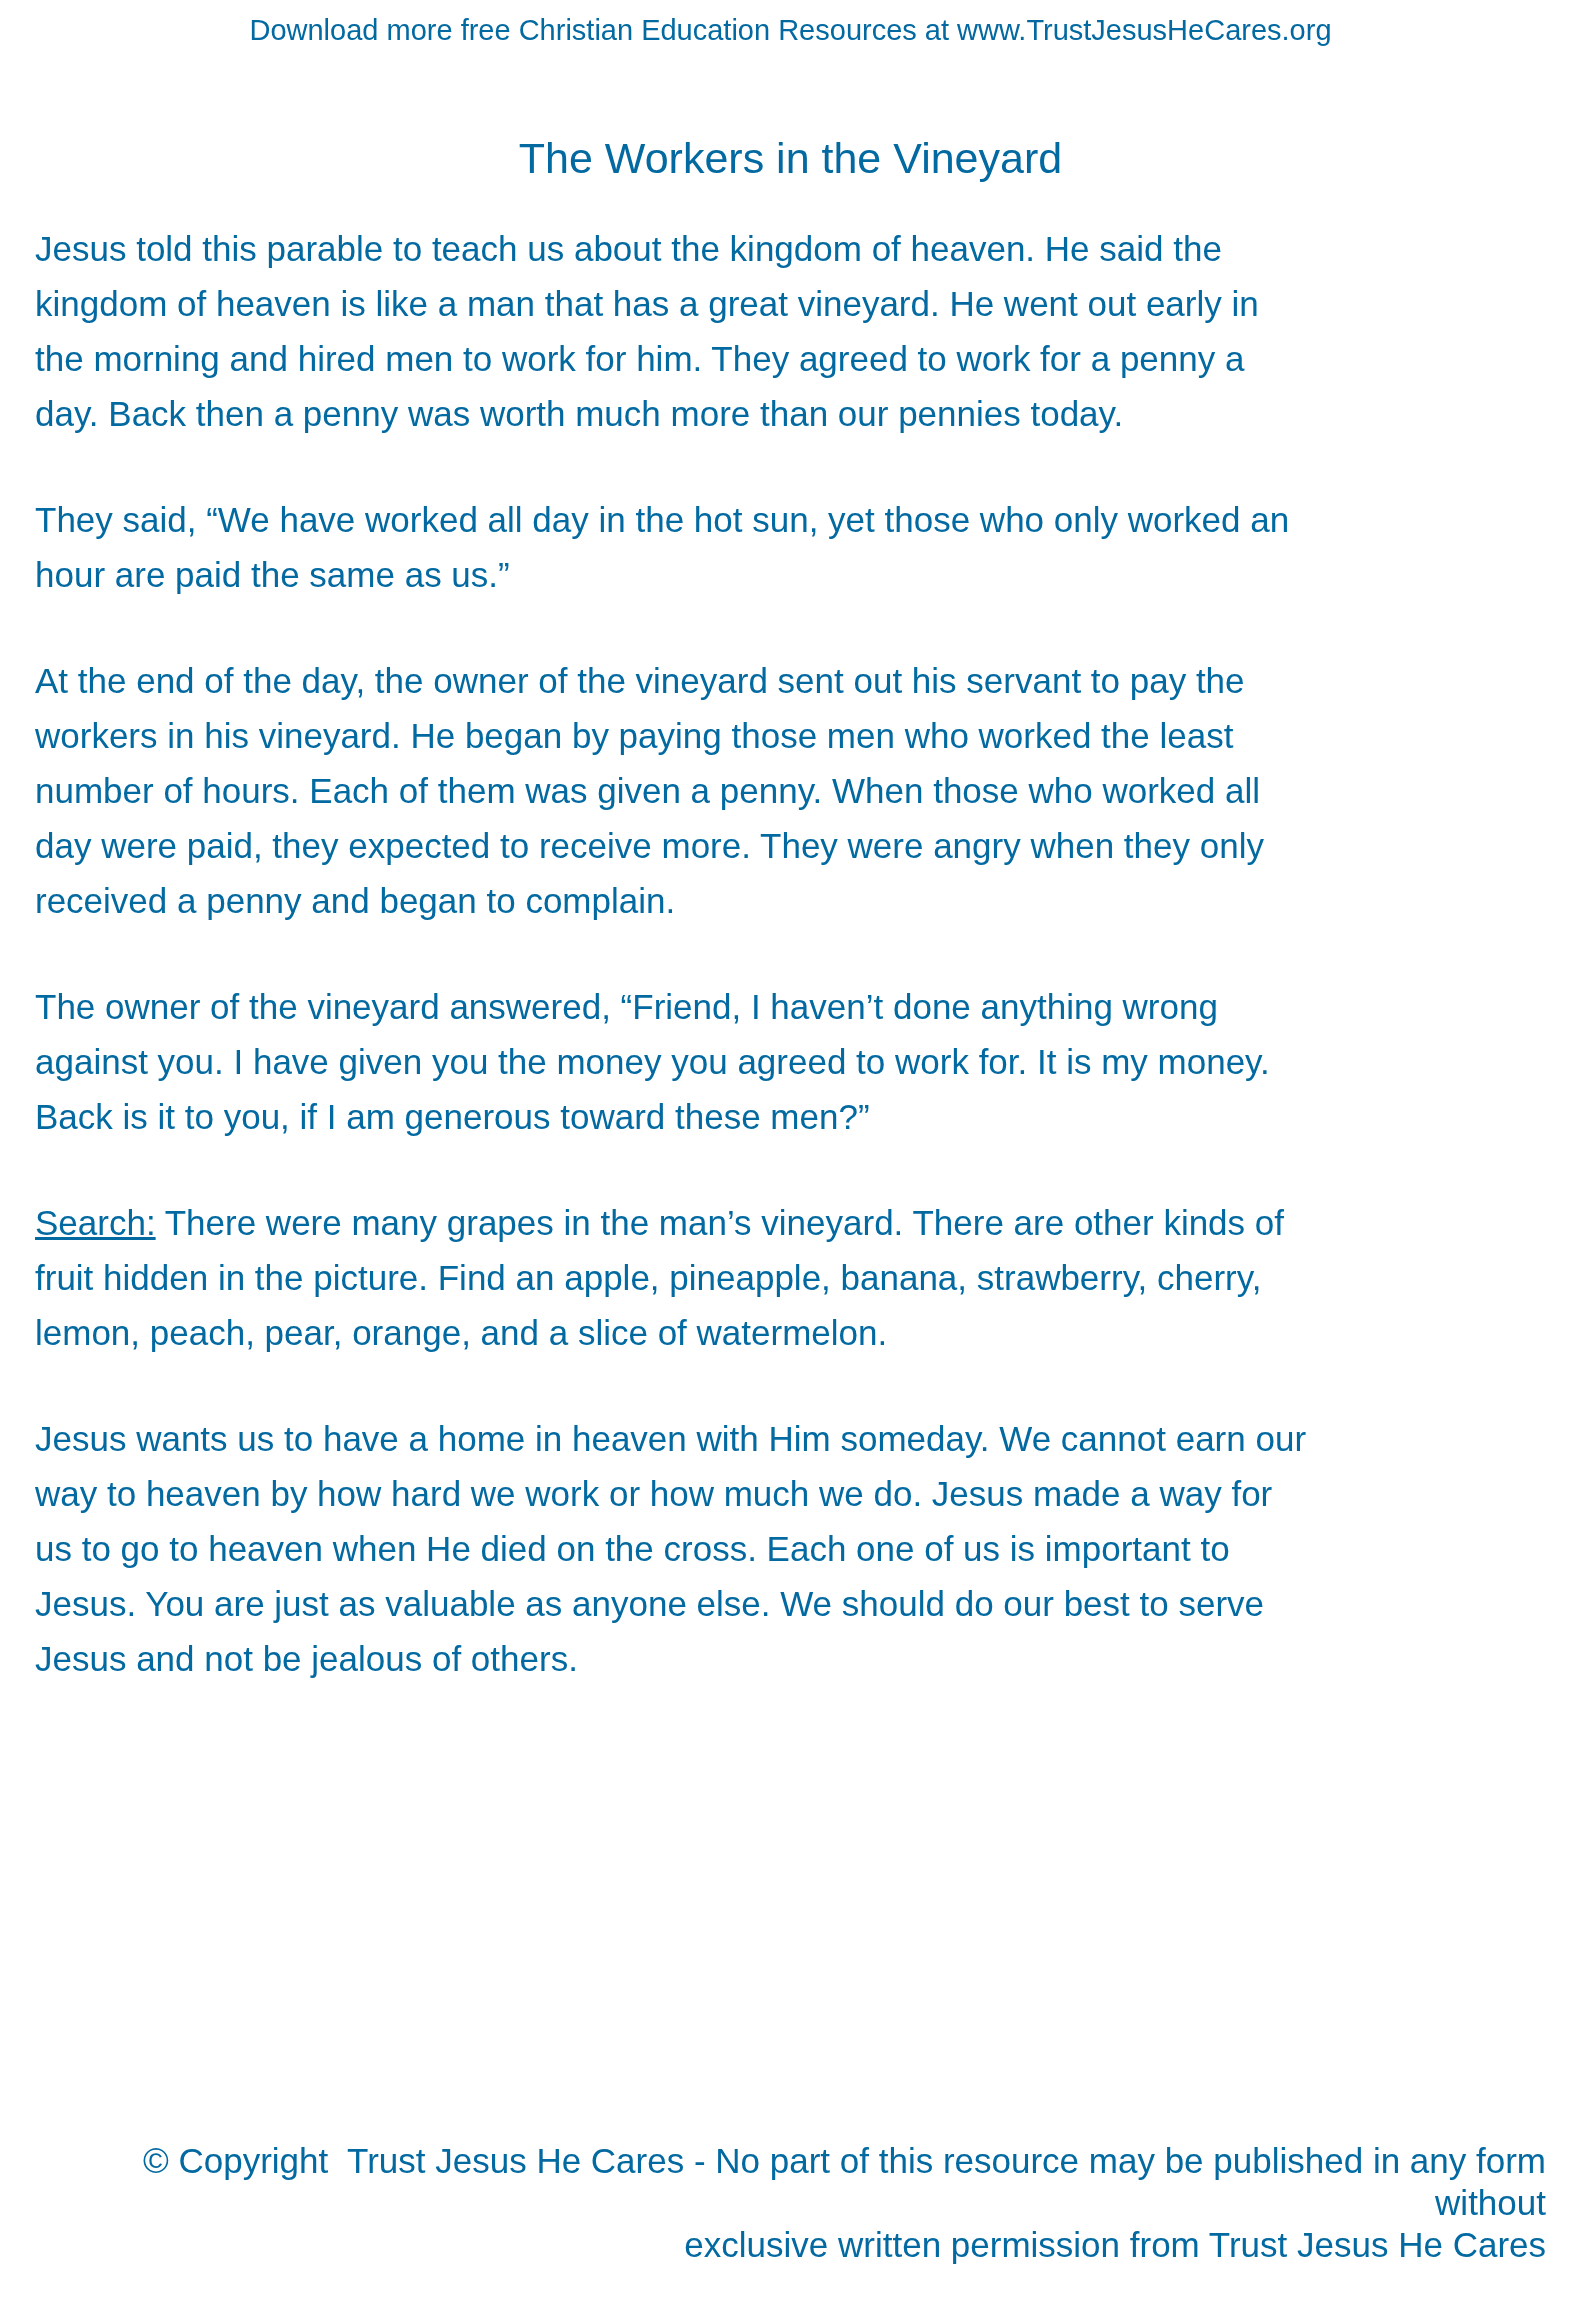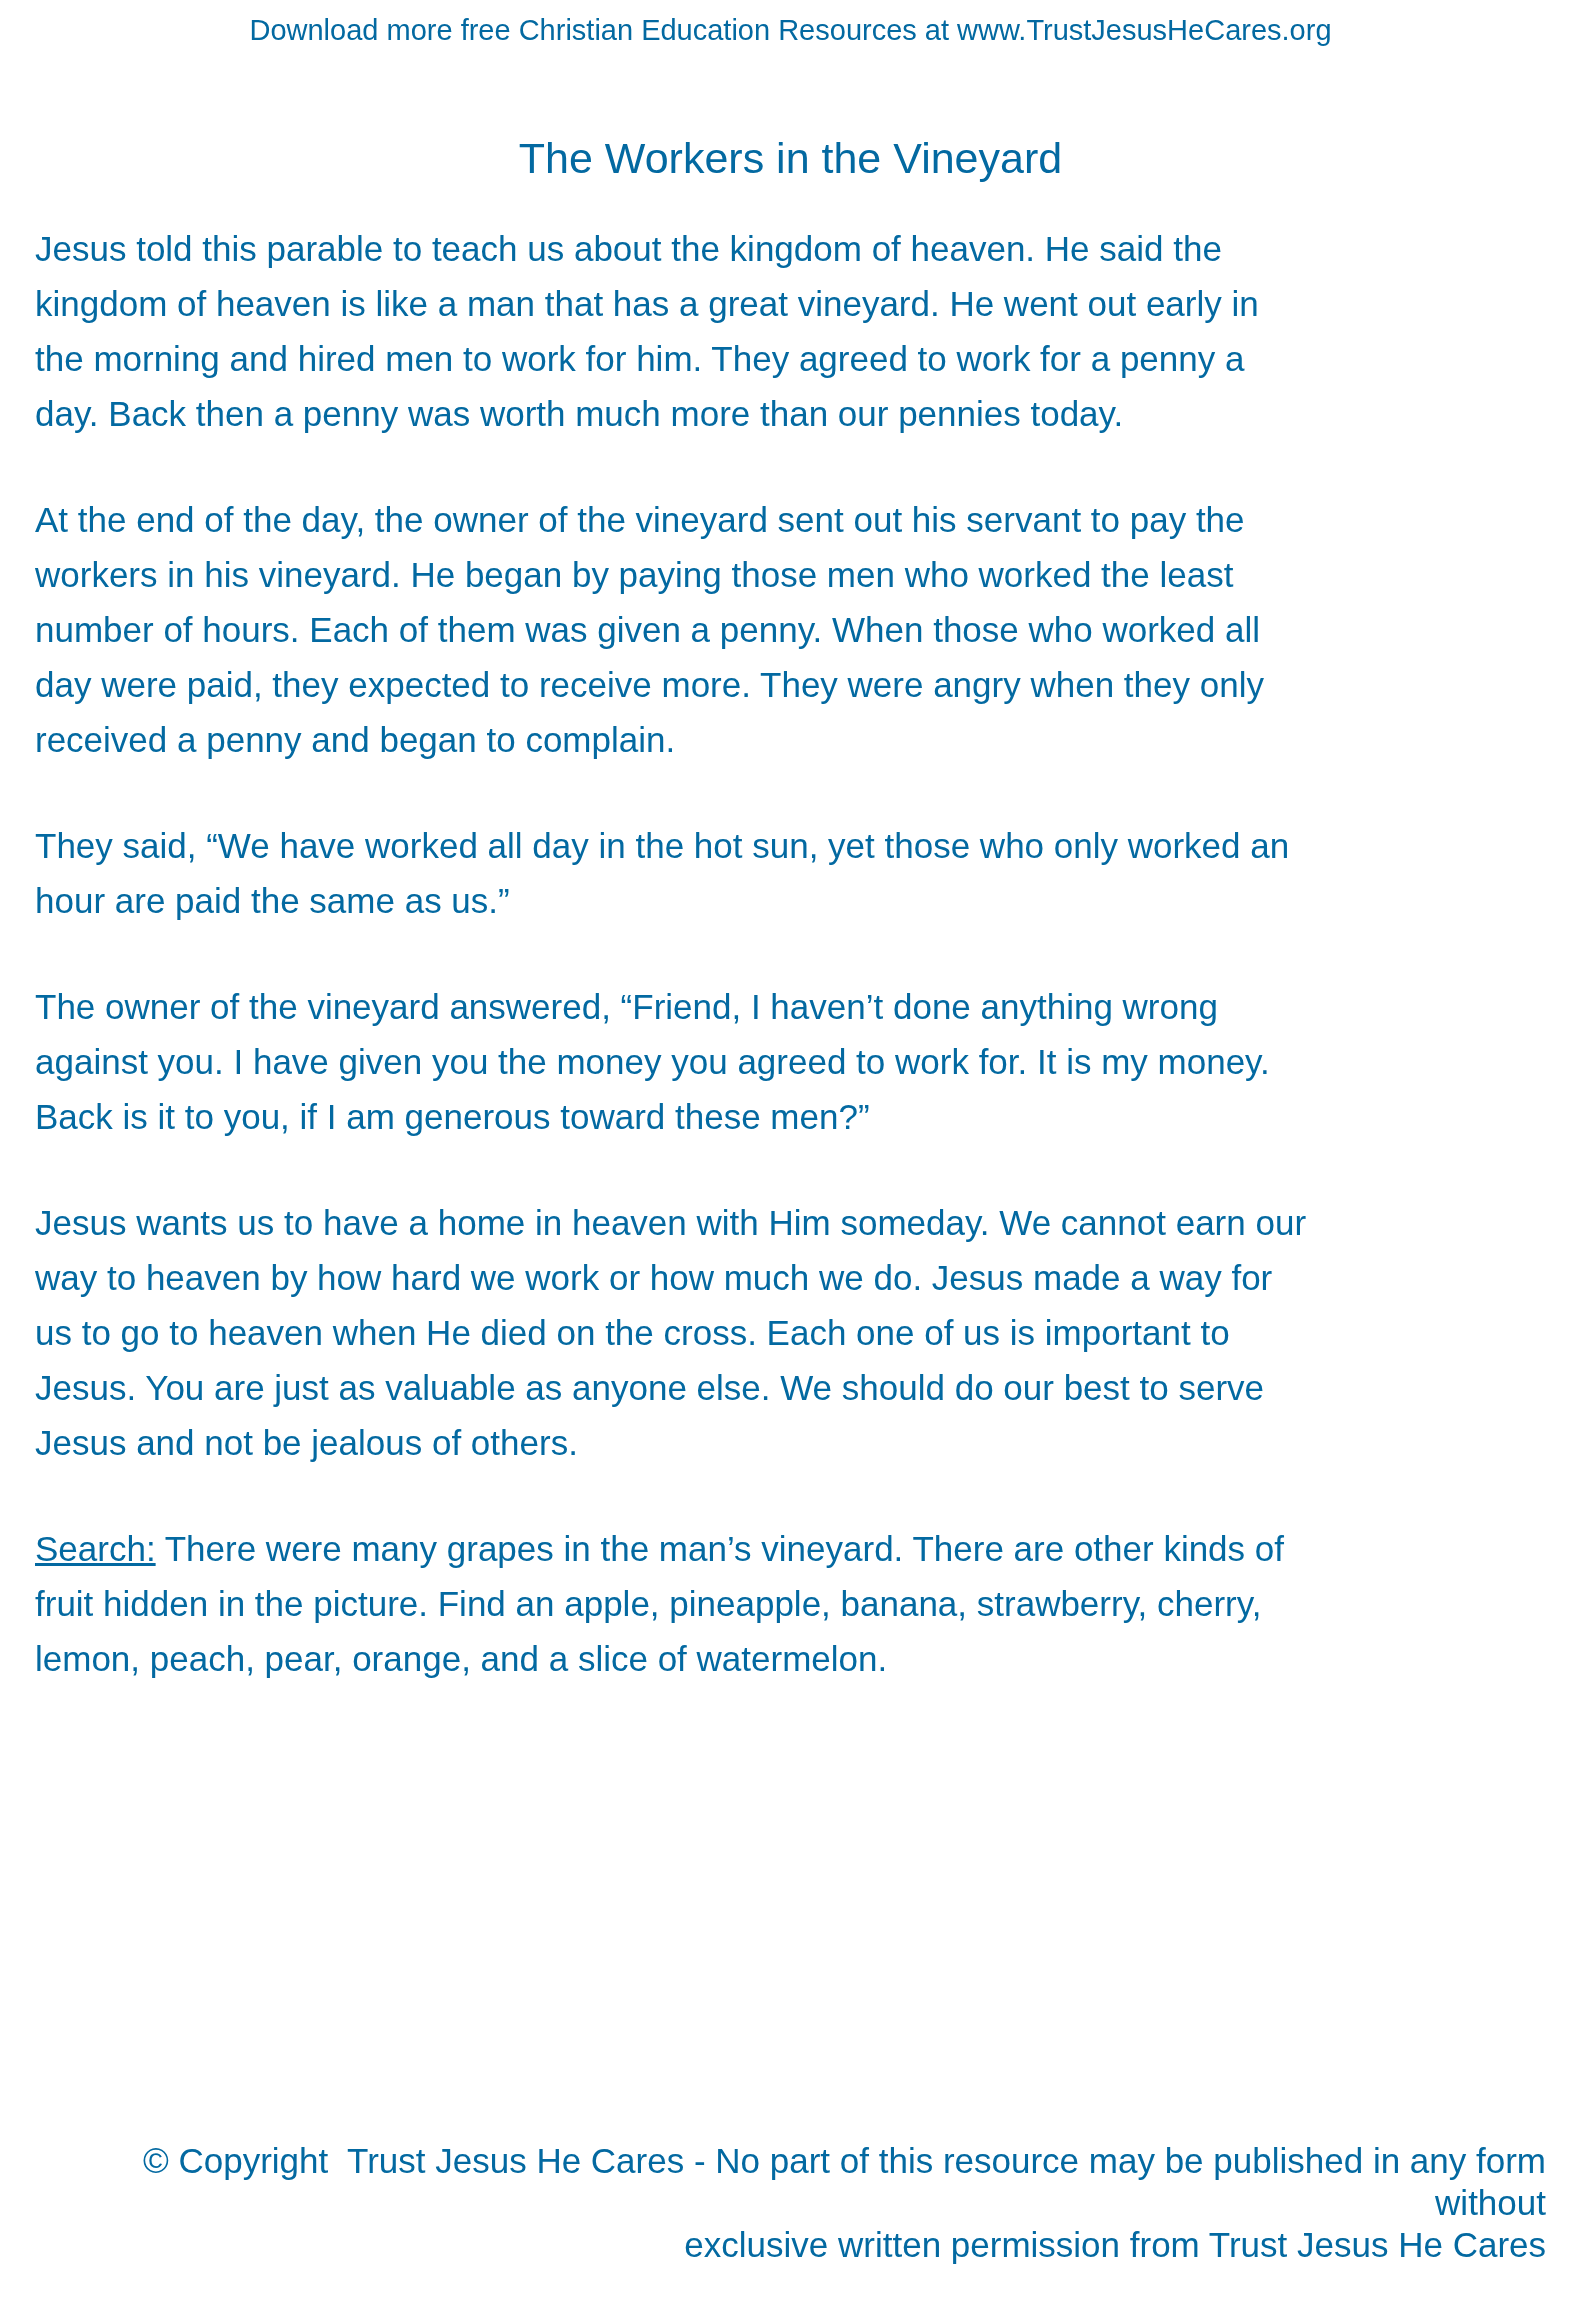--- a/index.html
+++ b/index.html
@@ -62,40 +62,40 @@
   <h1 class="title">
     <span>The Workers in the Vineyard</span>
   </h1>
 
   <p class="body-par first-par">Jesus told this parable to teach us about the kingdom of heaven. He said the
 kingdom of heaven is like a man that has a great vineyard. He went out early in
 the morning and hired men to work for him. They agreed to work for a penny a
 day. Back then a penny was worth much more than our pennies today.</p>
 
 
+  <p class="body-par">They said, “We have worked all day in the hot sun, yet those who only worked an
+hour are paid the same as us.”</p>
+
   <p class="body-par">At the end of the day, the owner of the vineyard sent out his servant to pay the
 workers in his vineyard. He began by paying those men who worked the least
 number of hours. Each of them was given a penny. When those who worked all
 day were paid, they expected to receive more. They were angry when they only
 received a penny and began to complain.</p>
 
-  <p class="body-par">They said, “We have worked all day in the hot sun, yet those who only worked an
-hour are paid the same as us.”</p>
-
   <p class="body-par">The owner of the vineyard answered, “Friend, I haven’t done anything wrong
 against you. I have given you the money you agreed to work for. It is my money.
 Back is it to you, if I am generous toward these men?”</p>
+
+  <p class="body-par"><span class="underline">Search:</span><span> There were many grapes in the man’s vineyard. There are other kinds of
+fruit hidden in the picture. Find an apple, pineapple, banana, strawberry, cherry,
+lemon, peach, pear, orange, and a slice of watermelon.</span></p>
 
   <p class="body-par">Jesus wants us to have a home in heaven with Him someday. We cannot earn our
 way to heaven by how hard we work or how much we do. Jesus made a way for
 us to go to heaven when He died on the cross. Each one of us is important to
 Jesus. You are just as valuable as anyone else. We should do our best to serve
 Jesus and not be jealous of others.</p>
-
-  <p class="body-par"><span class="underline">Search:</span><span> There were many grapes in the man’s vineyard. There are other kinds of
-fruit hidden in the picture. Find an apple, pineapple, banana, strawberry, cherry,
-lemon, peach, pear, orange, and a slice of watermelon.</span></p>
 
   <div class="footer-note">© Copyright  Trust Jesus He Cares - No part of this resource may be published in any form without
 exclusive written permission from Trust Jesus He Cares</div>
 
 </div>
 
 
 </body></html>

